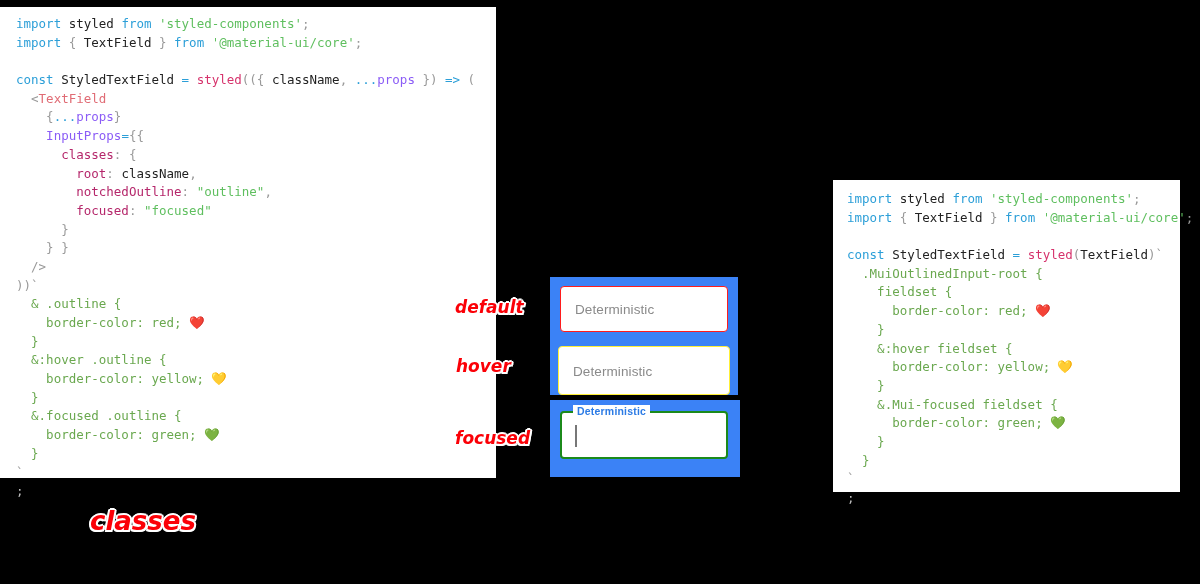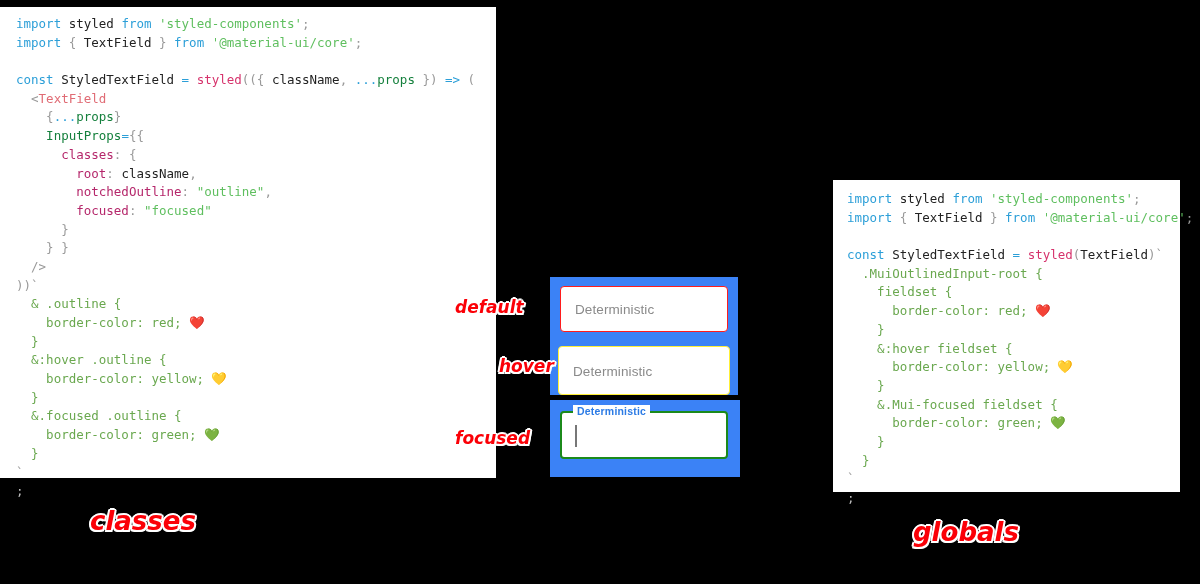--- a/index.html
+++ b/index.html
@@ -25,21 +25,21 @@
 
   
   .t-kw    {color:#2c9fd8;}
   .t-str   {color:#5fbf5f;}   
   .t-name  {color:#222;}      
   .t-fn    {color:#d6336c;}   
   .t-prop  {color:#b5276b;}   
   .t-sel   {color:#6aa84f;margin-top:20px;}   
   .t-css   {color:#6aa84f;}
   .t-tag   {color:#e06c75;}   
-  .t-attr  {color:#15803d;}   
+  .t-attr  {color:#8b5cf6;}   
   .t-punc  {color:#999;}
   .t-op    {color:#2c9fd8;}
   .t-spread{color:#2c9fd8;}
   .t-dim   {color:#bbb;}
 
   
   .demo-panel{position:absolute;background:#3b82f6;}
   #demo-top{left:550px;top:277px;width:188px;height:118px;}
   #demo-bottom{left:550px;top:400px;width:190px;height:77px;}
 
@@ -72,21 +72,21 @@
     position:absolute;color:#fb0007;font-weight:700;
     font-family:"DejaVu Sans",sans-serif;
     text-shadow:
       -1.5px -1.5px 0 #fff, 1.5px -1.5px 0 #fff,
       -1.5px  1.5px 0 #fff, 1.5px  1.5px 0 #fff,
        0 -2px 0 #fff, 0 2px 0 #fff, -2px 0 0 #fff, 2px 0 0 #fff;
     white-space:nowrap;
   }
   .anno-state{font-size:17px;font-style:italic;}
   #anno-default{left:455px;top:297px;font-style:italic;}
-  #anno-hover  {left:456px;top:356px;margin-left:43px;}
+  #anno-hover  {left:456px;top:356px;}
   #anno-focused{left:455px;top:428px;}
 
   .anno-big{font-size:26px;font-style:italic;}
   #anno-classes{left:90px;top:506px;}
   #anno-globals{left:913px;top:517px;}
 
   .emoji{font-family:"DejaVu Sans",sans-serif;}
 </style>
 </head>
 <body style="background: rgb(0, 0, 0);">
@@ -111,15 +111,14 @@
       <span class="notch-label">Deterministic</span>
       <span class="caret"></span>
     </div>
   </div>
 
   <div class="anno anno-state" id="anno-default">default</div>
   <div class="anno anno-state" id="anno-hover">hover</div>
   <div class="anno anno-state" id="anno-focused">focused</div>
 
   <div class="anno anno-big" id="anno-classes">classes</div>
-  <div class="anno anno-big" id="anno-globals">globals</div>
 
 </div>
 
 </body></html>

